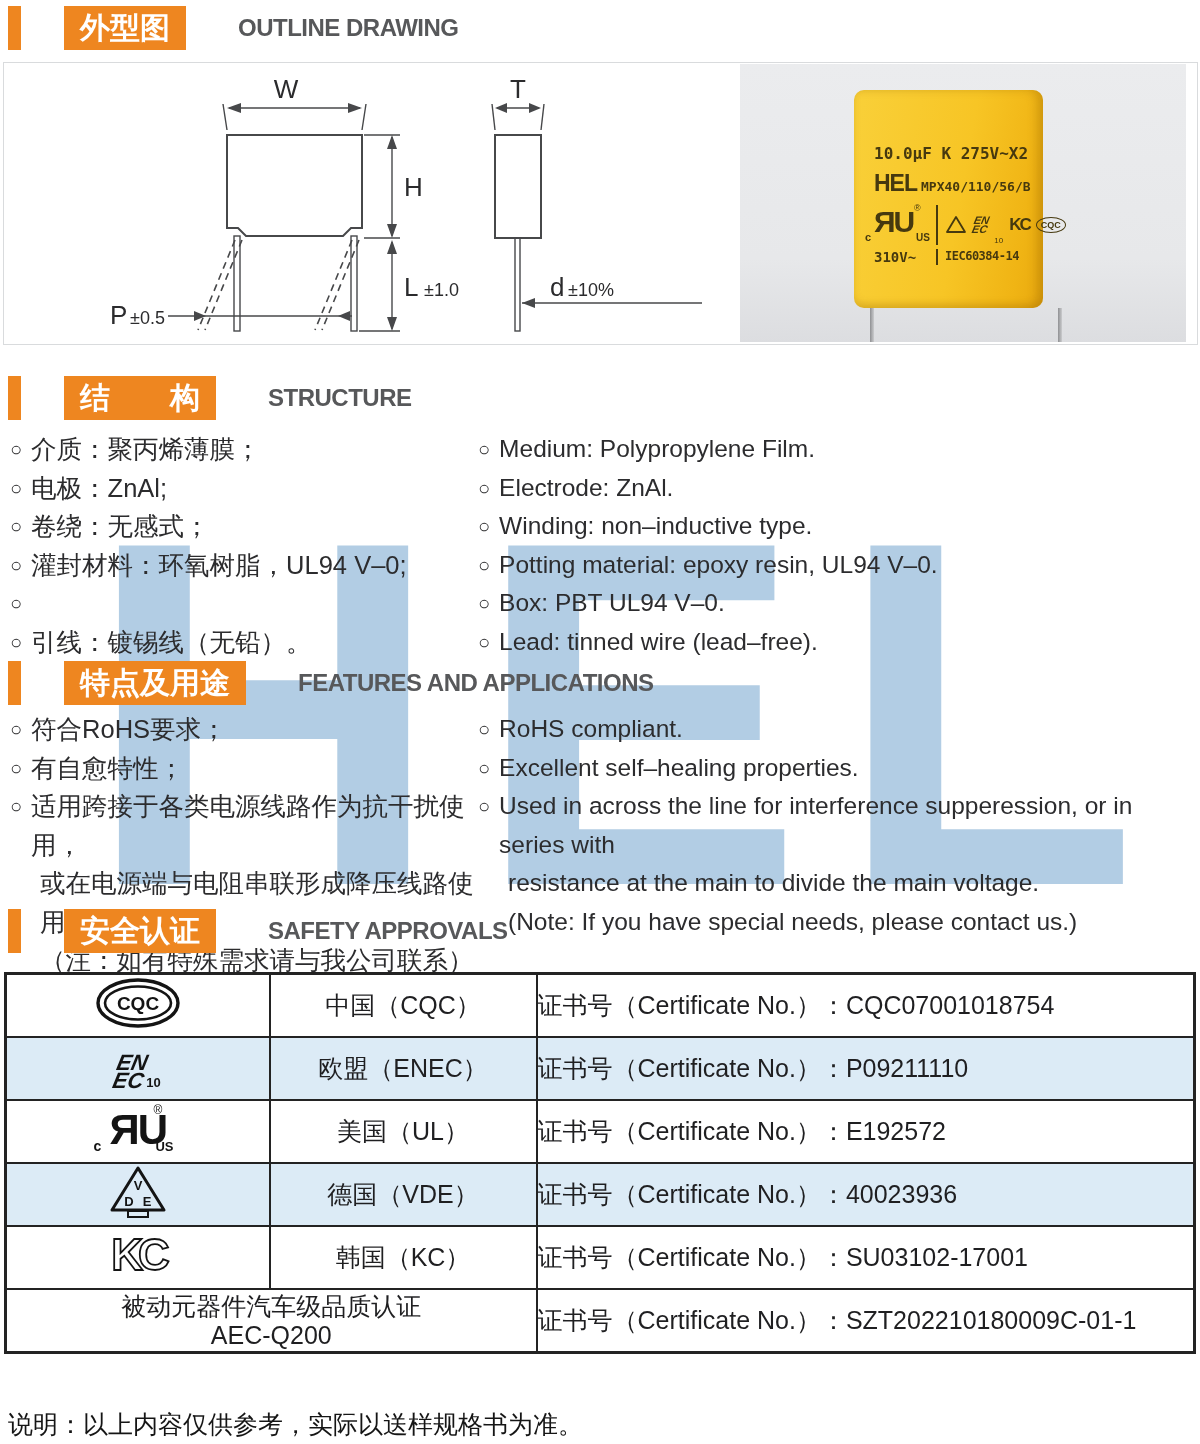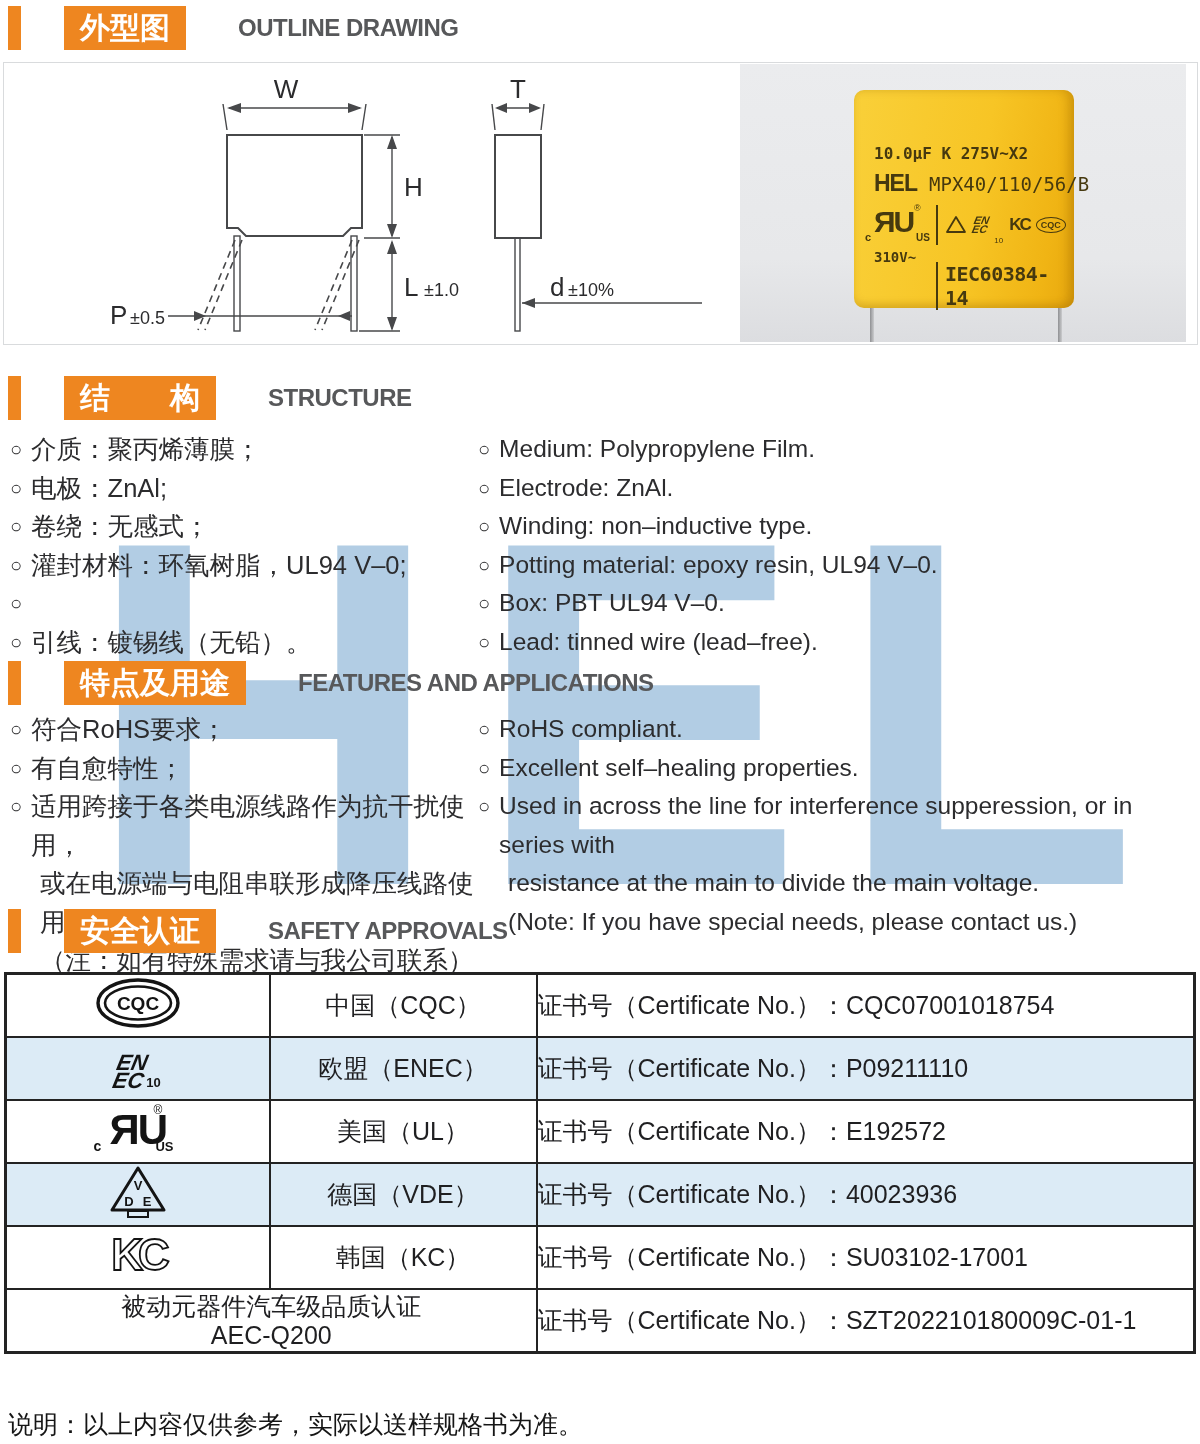--- a/index.html
+++ b/index.html
@@ -19,45 +19,45 @@
   .panel{left:3px;top:62px;width:1193px;height:281px;border:1px solid #d9dbdd;background:#fff;}
   .odraw{position:absolute;left:98px;top:5px;}
   .dl{stroke:#47484a;stroke-width:2;fill:none;}
   .dthin{stroke:#47484a;stroke-width:1.4;fill:none;}
   .ddash{stroke:#47484a;stroke-width:1.6;fill:none;stroke-dasharray:7 5;}
   .ah{fill:#47484a;}
   .dtxt{font-size:26px;fill:#2b2b2d;}
   .dtol{font-size:18px;fill:#2b2b2d;}
   .photo{position:absolute;top:1px;right:11px;width:446px;height:278px;
        background:linear-gradient(180deg,#ebecee 0%,#e7e8ea 70%,#dcdde0 100%);}
-  .capbox{position:absolute;left:114px;top:26px;width:220px;height:218px;border-radius:10px;
+  .capbox{position:absolute;left:114px;top:26px;width:189px;height:218px;border-radius:10px;
        background:linear-gradient(100deg,#f9d039 0%,#f7c525 55%,#f0b414 86%,#e8a80e 100%);
        box-shadow:inset -7px 0 9px rgba(150,100,0,.28), inset 0 -5px 7px rgba(150,100,0,.18);}
   .captext{position:absolute;left:20px;right:10px;top:54px;color:#46390f;}
   .mono{font-family:"DejaVu Sans Mono",monospace;}
   .capline1{font-size:16px;font-weight:bold;white-space:pre;}
   .capline2{margin-top:7px;display:flex;align-items:baseline;}
   .capbrand{font-size:23px;font-weight:bold;letter-spacing:-1px;}
-  .capmodel{font-size:19px;font-weight:normal;margin-left:12px;}
+  .capmodel{font-size:13px;font-weight:bold;margin-left:4px;}
   .capgrid{display:grid;grid-template-columns:62px 1fr;margin-top:8px;column-gap:0;}
   .cgr{border-left:2px solid #46390f;padding-left:7px;}
   .culs{position:relative;height:40px;}
   .ul-main{font-size:30px;font-weight:900;letter-spacing:-2px;}
   .ul-c{position:absolute;left:-9px;bottom:2px;font-size:11px;font-weight:bold;}
   .ul-r{position:absolute;left:40px;top:-2px;font-size:9px;}
   .ul-us{position:absolute;left:42px;bottom:2px;font-size:10px;font-weight:bold;}
   .marksrow{display:flex;align-items:center;gap:6px;height:40px;}
   .enec-mini{display:flex;flex-direction:column;transform:skewX(-12deg);
        font-weight:900;font-style:italic;font-size:11px;line-height:9px;}
   .n10{font-size:8px;align-self:flex-end;}
   .kc-mini{font-size:17px;font-weight:900;letter-spacing:-2px;}
   .cqc-mini{font-size:9px;font-weight:bold;border:1.6px solid #46390f;border-radius:50%;
        padding:2px 4px;}
   .capv{font-size:14px;font-weight:bold;margin-top:4px;}
-  .capstd{font-size:20px;font-weight:bold;margin-top:17px;letter-spacing:-0.5px;}
+  .capstd{font-size:12px;font-weight:bold;margin-top:4px;letter-spacing:-0.5px;}
   .lead{position:absolute;width:4px;top:244px;height:34px;
        background:linear-gradient(90deg,#8f9093,#cbccce);}
   
   .twocol{left:10px;width:1182px;display:flex;}
   .col-zh{width:468px;}
   .col-en{flex:1;}
   ul{margin:0;padding:0;}
   li{list-style:none;display:flex;line-height:38.5px;}
   .col-zh li{font-size:25.5px;}
   .col-en li{font-size:24.5px;}

